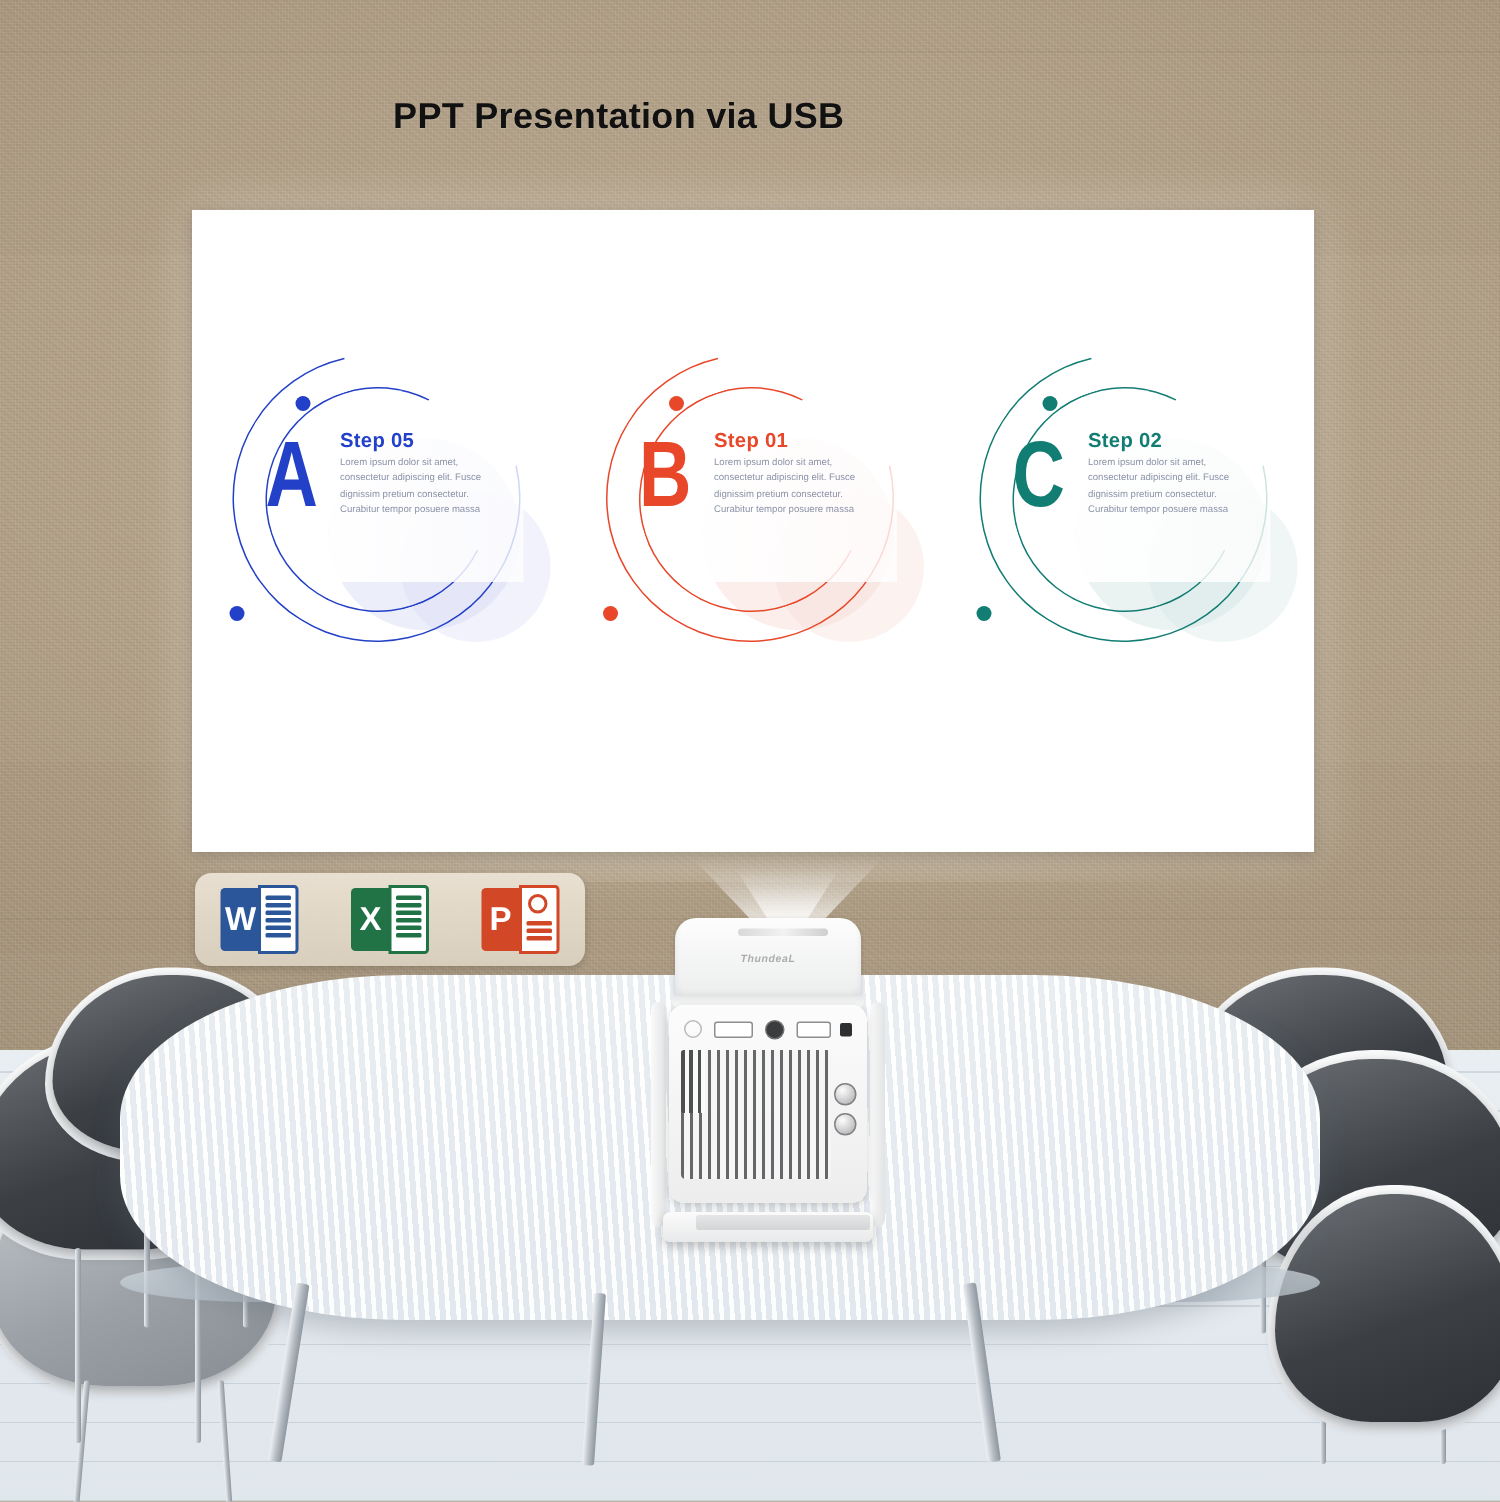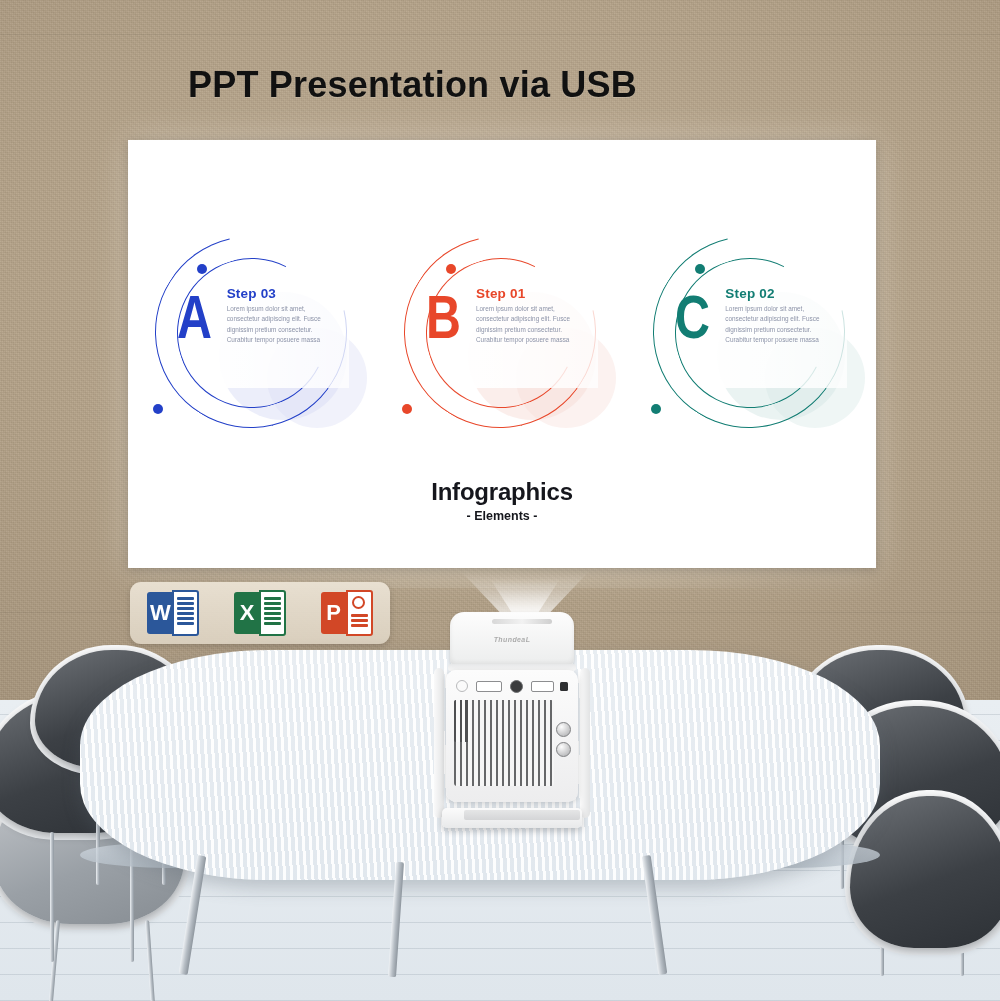--- a/index.html
+++ b/index.html
@@ -27,21 +27,21 @@
   }
   .wall-seam {
     position:absolute; left:0; width:1000px; height:1px;
     background:rgba(0,0,0,.045);
   }
 
   
   .page-title {
     position:absolute; left:0; top:64px; width:825px;
     text-align:center;
-    font-size:36px; font-weight:bold; color:#111;
+    font-size:24px; font-weight:bold; color:#111;
     letter-spacing:.2px;
     text-shadow:0 1px 1px rgba(255,255,255,.18);
   }
 
   
   .screen {
     position:absolute; left:128px; top:140px; width:748px; height:428px;
     background:#fff;
     box-shadow:0 2px 10px rgba(0,0,0,.18), 0 0 34px rgba(255,255,250,.28);
   }
@@ -288,21 +288,21 @@
 
       <div class="step">
         <div class="blob b1" id="a-blob1" style="background: rgb(217, 221, 245);"></div>
         <div class="blob b2" id="a-blob2" style="background: rgb(217, 221, 245);"></div>
         <div class="ring ring-outer" id="a-ring-o" style="border-color: transparent rgb(35, 64, 200) rgb(35, 64, 200); transform: rotate(32deg);"></div>
         <div class="ring ring-inner" id="a-ring-i" style="border-color: rgb(35, 64, 200) transparent rgb(35, 64, 200) rgb(35, 64, 200); transform: rotate(-18deg);"></div>
         <div class="dot" id="a-dot1" style="left: 60px; top: 56px; background: rgb(35, 64, 200);"></div>
         <div class="dot" id="a-dot2" style="left: 16px; top: 196px; background: rgb(35, 64, 200);"></div>
         <div class="step-card"></div>
         <div class="step-letter" id="a-letter" style="color: rgb(35, 64, 200);">A</div>
-        <div class="step-title" id="a-title" style="color: rgb(35, 64, 200);">Step 03</div>
+        <div class="step-title" id="a-title" style="color: rgb(35, 64, 200);">Step 05</div>
         <div class="step-body">Lorem ipsum dolor sit amet, consectetur adipiscing elit. Fusce dignissim pretium consectetur. Curabitur tempor posuere massa</div>
       </div>
 
       <div class="step">
         <div class="blob b1" id="b-blob1" style="background: rgb(248, 222, 215);"></div>
         <div class="blob b2" id="b-blob2" style="background: rgb(248, 222, 215);"></div>
         <div class="ring ring-outer" id="b-ring-o" style="border-color: transparent rgb(232, 71, 42) rgb(232, 71, 42); transform: rotate(32deg);"></div>
         <div class="ring ring-inner" id="b-ring-i" style="border-color: rgb(232, 71, 42) transparent rgb(232, 71, 42) rgb(232, 71, 42); transform: rotate(-18deg);"></div>
         <div class="dot" id="b-dot1" style="left: 60px; top: 56px; background: rgb(232, 71, 42);"></div>
         <div class="dot" id="b-dot2" style="left: 16px; top: 196px; background: rgb(232, 71, 42);"></div>
@@ -320,24 +320,20 @@
         <div class="dot" id="c-dot1" style="left: 60px; top: 56px; background: rgb(18, 125, 115);"></div>
         <div class="dot" id="c-dot2" style="left: 16px; top: 196px; background: rgb(18, 125, 115);"></div>
         <div class="step-card"></div>
         <div class="step-letter" id="c-letter" style="color: rgb(18, 125, 115);">C</div>
         <div class="step-title" id="c-title" style="color: rgb(18, 125, 115);">Step 02</div>
         <div class="step-body">Lorem ipsum dolor sit amet, consectetur adipiscing elit. Fusce dignissim pretium consectetur. Curabitur tempor posuere massa</div>
       </div>
 
     </div>
 
-    <div class="slide-footer">
-      <div class="main">Infographics</div>
-      <div class="sub">- Elements -</div>
-    </div>
 
   </div>
 </div>
 
 <div class="office-bar">
 
   <div class="office-icon">
     <div class="oi-left" id="word-left" style="background: rgb(43, 87, 154);">W</div>
     <div class="oi-right" id="word-right" style="border-color: rgb(43, 87, 154);">
       <div class="oi-lines">

